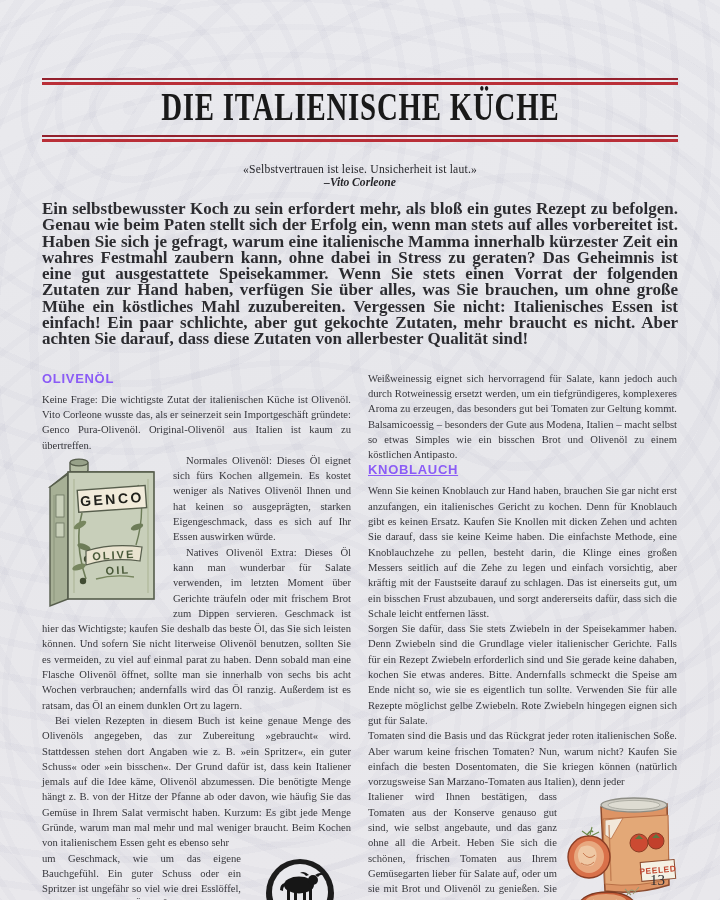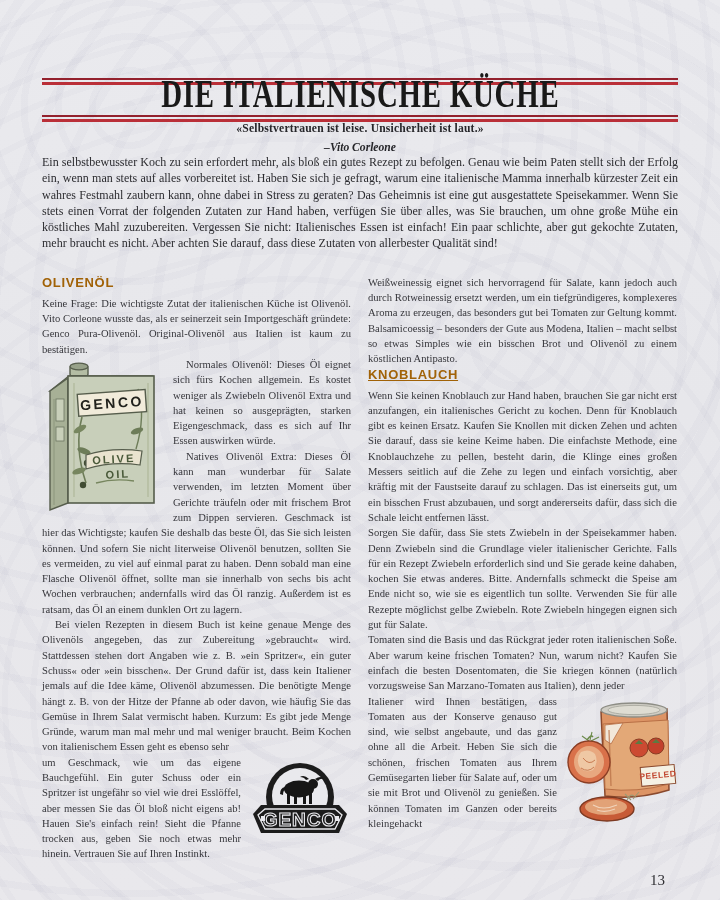--- a/index.html
+++ b/index.html
@@ -9,34 +9,34 @@
       repeating-radial-gradient(circle at 18% 12%, rgba(125,125,160,0.045) 0 7px, transparent 7px 34px),
       repeating-radial-gradient(circle at 72% 38%, rgba(120,120,155,0.04) 0 9px, transparent 9px 40px),
       repeating-radial-gradient(circle at 40% 78%, rgba(130,130,160,0.04) 0 6px, transparent 6px 28px),
       linear-gradient(180deg,#eaeaee 0%,#e7e7eb 45%,#e9e8ec 100%);
     font-family:"Liberation Serif", serif;
     color:#35353a;
   }
   .page{position:absolute;inset:0;padding:0 42px;box-sizing:border-box;}
   .double-rule{border-top:2px solid #93212d;border-bottom:3px solid #ba2f38;height:2px;}
   .rule-top{margin-top:78px;}
-  .title-wrap{height:30px;display:flex;align-items:flex-end;justify-content:center;}
+  .title-wrap{height:50px;display:flex;align-items:flex-start;justify-content:center;}
   .title{
     display:inline-block;transform:scale(0.78,1.1);transform-origin:center;
     font-family:"Liberation Serif", serif;font-weight:700;font-size:37px;
     letter-spacing:1px;color:#191919;white-space:nowrap;
   }
-  .quote{text-align:center;font-weight:700;font-size:11.6px;color:#26262a;letter-spacing:.2px;}
-  .quote-attr{margin-top:6px;text-align:center;font-weight:700;font-style:italic;font-size:11.6px;color:#26262a;}
-  .intro{margin-top:0;font-weight:400;font-size:12px;line-height:16.3px;text-align:justify;color:#2c2c30;}
+  .quote{margin-top:21px;text-align:center;font-weight:400;font-size:11.6px;color:#26262a;letter-spacing:.2px;}
+  .quote-attr{text-align:center;font-weight:700;font-style:italic;font-size:11.6px;color:#26262a;}
+  .intro{margin-top:12px;font-weight:700;font-size:17px;line-height:16.3px;text-align:justify;color:#2c2c30;}
   .columns{display:flex;gap:17px;margin-top:23px;}
   .col{width:309px;flex:0 0 309px;}
   h2.sec{
     font-family:"Liberation Sans", sans-serif;font-weight:700;font-size:13px;
-    letter-spacing:.7px;color:#a16207;margin:0 0 6px 0;
+    letter-spacing:.7px;color:#8b5cf6;margin:0 0 6px 0;
   }
   .sec-gap{margin-top:17px;text-decoration:underline;}
   .bp{margin:0;font-size:10.6px;line-height:15.3px;text-align:justify;color:#36363b;}
   .indent{text-indent:13px;}
   .can-float{float:left;width:122px;height:154px;margin:2px 9px 2px 0;}
   .badge-float{float:right;width:102px;height:88px;margin:4px 0 2px 8px;}
   .tomato-float{float:right;width:112px;height:128px;margin:2px 0 0 8px;}
   .clear{clear:both;}
   .page-num{
     position:absolute;right:55px;bottom:11px;
@@ -59,21 +59,21 @@
 
   <div class="quote">«Selbstvertrauen ist leise. Unsicherheit ist laut.»</div>
   <div class="quote-attr">–Vito Corleone</div>
 
   <p class="intro">Ein selbstbewusster Koch zu sein erfordert mehr, als bloß ein gutes Rezept zu befolgen. Genau wie beim Paten stellt sich der Erfolg ein, wenn man stets auf alles vorbereitet ist. Haben Sie sich je gefragt, warum eine italienische Mamma innerhalb kürzester Zeit ein wahres Festmahl zaubern kann, ohne dabei in Stress zu geraten? Das Geheimnis ist eine gut ausgestattete Speisekammer. Wenn Sie stets einen Vorrat der folgenden Zutaten zur Hand haben, verfügen Sie über alles, was Sie brauchen, um ohne große Mühe ein köstliches Mahl zuzubereiten. Vergessen Sie nicht: Italienisches Essen ist einfach! Ein paar schlichte, aber gut gekochte Zutaten, mehr braucht es nicht. Aber achten Sie darauf, dass diese Zutaten von allerbester Qualität sind!</p>
 
   <div class="columns">
 
     <div class="col">
       <h2 class="sec">OLIVENÖL</h2>
-      <p class="bp">Keine Frage: Die wichtigste Zutat der italienischen Küche ist Olivenöl. Vito Corleone wusste das, als er seinerzeit sein Importgeschäft gründete: Genco Pura-Olivenöl. Original-Olivenöl aus Italien ist kaum zu bestätigen.</p>
+      <p class="bp">Keine Frage: Die wichtigste Zutat der italienischen Küche ist Olivenöl. Vito Corleone wusste das, als er seinerzeit sein Importgeschäft gründete: Genco Pura-Olivenöl. Original-Olivenöl aus Italien ist kaum zu übertreffen.</p>
 
       <div class="can-float">
         <svg viewBox="0 0 122 154" width="122" height="154">
 
           <rect x="28" y="7" width="18" height="10" rx="2" fill="#b4bda4" stroke="#565d4c" stroke-width="1.4"></rect>
           <ellipse cx="37" cy="7.5" rx="9" ry="3.4" fill="#97a189" stroke="#565d4c" stroke-width="1.3"></ellipse>
 
           <polygon points="8,32 27,17 110,17 93,30" fill="#b0b9a1" stroke="#565d4c" stroke-width="1.4"></polygon>
 
           <polygon points="8,32 26,19 26,144 8,151" fill="#a7b096" stroke="#565d4c" stroke-width="1.4"></polygon>
@@ -100,21 +100,21 @@
             <text x="70" y="49" text-anchor="middle" font-size="14" font-weight="bold" letter-spacing="2.5" fill="#20211c">GENCO</text>
           </g>
 
           <path d="M44 96 q26-8 56-4 l-2 14 q-28-4-54 4 z" fill="#e9e3cf" stroke="#565d4c" stroke-width="1.2"></path>
           <text x="72" y="104" text-anchor="middle" font-size="11" font-weight="bold" letter-spacing="2" fill="#4a5a3a" transform="rotate(-3 72 104)">OLIVE</text>
           <text x="76" y="119" text-anchor="middle" font-size="11" font-weight="bold" letter-spacing="2" fill="#4a5a3a" transform="rotate(-3 76 119)">OIL</text>
           <path d="M54 124 q18-5 38-2" fill="none" stroke="#77865f" stroke-width="1.4"></path>
         </svg>
       </div>
 
-      <p class="bp indent">Normales Olivenöl: Dieses Öl eignet sich fürs Kochen allgemein. Es kostet weniger als Zwiebeln Olivenöl Extra und hat keinen so ausgeprägten, starken Eigengeschmack, dass es sich auf Ihr Essen auswirken würde.</p>
+      <p class="bp indent">Normales Olivenöl: Dieses Öl eignet sich fürs Kochen allgemein. Es kostet weniger als Natives Olivenöl Ihnen und hat keinen so ausgeprägten, starken Eigengeschmack, dass es sich auf Ihr Essen auswirken würde.</p>
       <p class="bp indent">Natives Olivenöl Extra: Dieses Öl kann man wunderbar für Salate verwenden, im letzten Moment über Gerichte träufeln oder mit frischem Brot zum Dippen servieren. Geschmack ist hier das Wichtigste; kaufen Sie deshalb das beste Öl, das Sie sich leisten können. Und sofern Sie nicht literweise Olivenöl benutzen, sollten Sie es vermeiden, zu viel auf einmal parat zu haben. Denn sobald man eine Flasche Olivenöl öffnet, sollte man sie innerhalb von sechs bis acht Wochen verbrauchen; andernfalls wird das Öl ranzig. Außerdem ist es ratsam, das Öl an einem dunklen Ort zu lagern.</p>
       <p class="bp indent">Bei vielen Rezepten in diesem Buch ist keine genaue Menge des Olivenöls angegeben, das zur Zubereitung »gebraucht« wird. Stattdessen stehen dort Angaben wie z. B. »ein Spritzer«, ein guter Schuss« oder »ein bisschen«. Der Grund dafür ist, dass kein Italiener jemals auf die Idee käme, Olivenöl abzumessen. Die benötigte Menge hängt z. B. von der Hitze der Pfanne ab oder davon, wie häufig Sie das Gemüse in Ihrem Salat vermischt haben. Kurzum: Es gibt jede Menge Gründe, warum man mal mehr und mal weniger braucht. Beim Kochen von italienischem Essen geht es ebenso sehr</p>
 
       <p class="bp"><span class="badge-float"><svg viewBox="0 0 102 88" width="102" height="88">
             <circle cx="51" cy="38" r="34" fill="#1c1c1c"></circle>
             <circle cx="51" cy="37" r="28" fill="#e9e9ed"></circle>
 
             <g fill="#161616">
               <ellipse cx="50" cy="30" rx="15" ry="8.5"></ellipse>
               <circle cx="64" cy="25" r="5"></circle>

